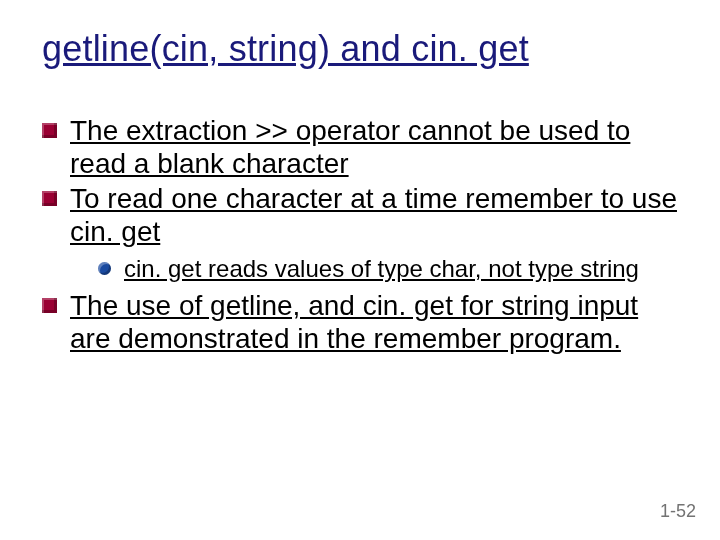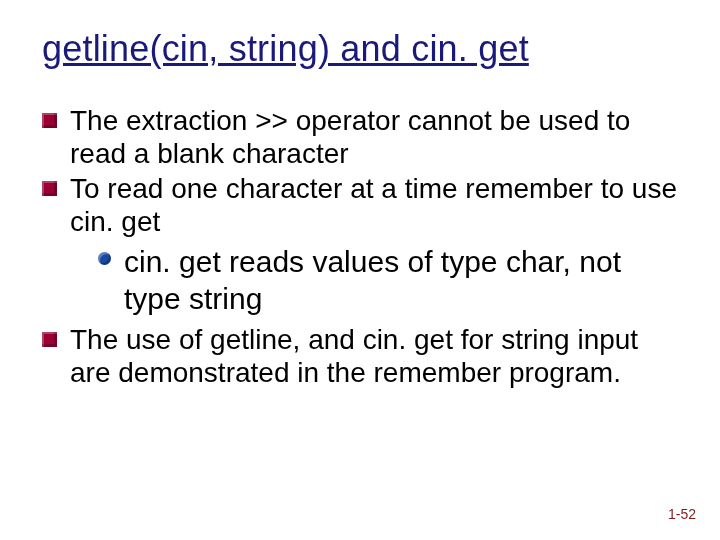--- a/index.html
+++ b/index.html
@@ -4,45 +4,45 @@
 <style>
   * { margin: 0; padding: 0; box-sizing: border-box; }
   html, body { width: 720px; height: 540px; background: #fff; }
   body { font-family: "Comic Sans MS", "Comic Sans", cursive, sans-serif; color: #000; position: relative; }
   .slide { width: 720px; height: 540px; padding: 28px 42px 0 42px; position: relative; }
   .title {
     font-size: 36px;
     color: #1a1a7a;
     text-decoration: underline;
     font-weight: normal;
-    margin-bottom: 34px;
+    margin-bottom: 44px;
     letter-spacing: 0.2px;
   }
-  ul.lvl1 { list-style: none; padding-left: 0; }
+  ul.lvl1 { list-style: none; padding-left: 0; text-decoration: underline; }
   ul.lvl1 > li { position: relative; padding-left: 28px; font-size: 28px; line-height: 1.18; margin-bottom: 2px; }
   ul.lvl1 > li::before {
     content: "";
     position: absolute;
     left: 0; top: 9px;
     width: 15px; height: 15px;
     background: #9a0033;
     box-shadow: inset -3px -3px 0 rgba(0,0,0,0.22), inset 2px 2px 0 rgba(255,255,255,0.25);
   }
   ul.lvl2 { list-style: none; padding-left: 0; margin-top: 6px; margin-bottom: 6px; }
-  ul.lvl2 > li { position: relative; padding-left: 54px; font-size: 30px; line-height: 1.22; }
+  ul.lvl2 > li { position: relative; padding-left: 54px; font-size: 24px; line-height: 1.22; }
   ul.lvl2 > li::before {
     content: "";
     position: absolute;
     left: 28px; top: 8px;
     width: 13px; height: 13px;
     border-radius: 50%;
     background: #1a4aa0;
     box-shadow: inset -2px -2px 0 rgba(0,0,0,0.25), inset 2px 2px 0 rgba(255,255,255,0.3);
   }
-  .footer { position: absolute; right: 24px; bottom: 18px; font-family: Arial, sans-serif; font-size: 14px; color: #7f1d1d; }
+  .footer { position: absolute; right: 24px; bottom: 18px; font-family: Arial, sans-serif; font-size: 18px; color: #737373; }
 </style>
 </head>
 <body>
 
 <div class="slide">
   <h1 class="title">getline(cin, string) and cin. get</h1>
 
   <ul class="lvl1">
     <li>
       <span>The extraction &gt;&gt; operator cannot be used to read a blank character</span>

